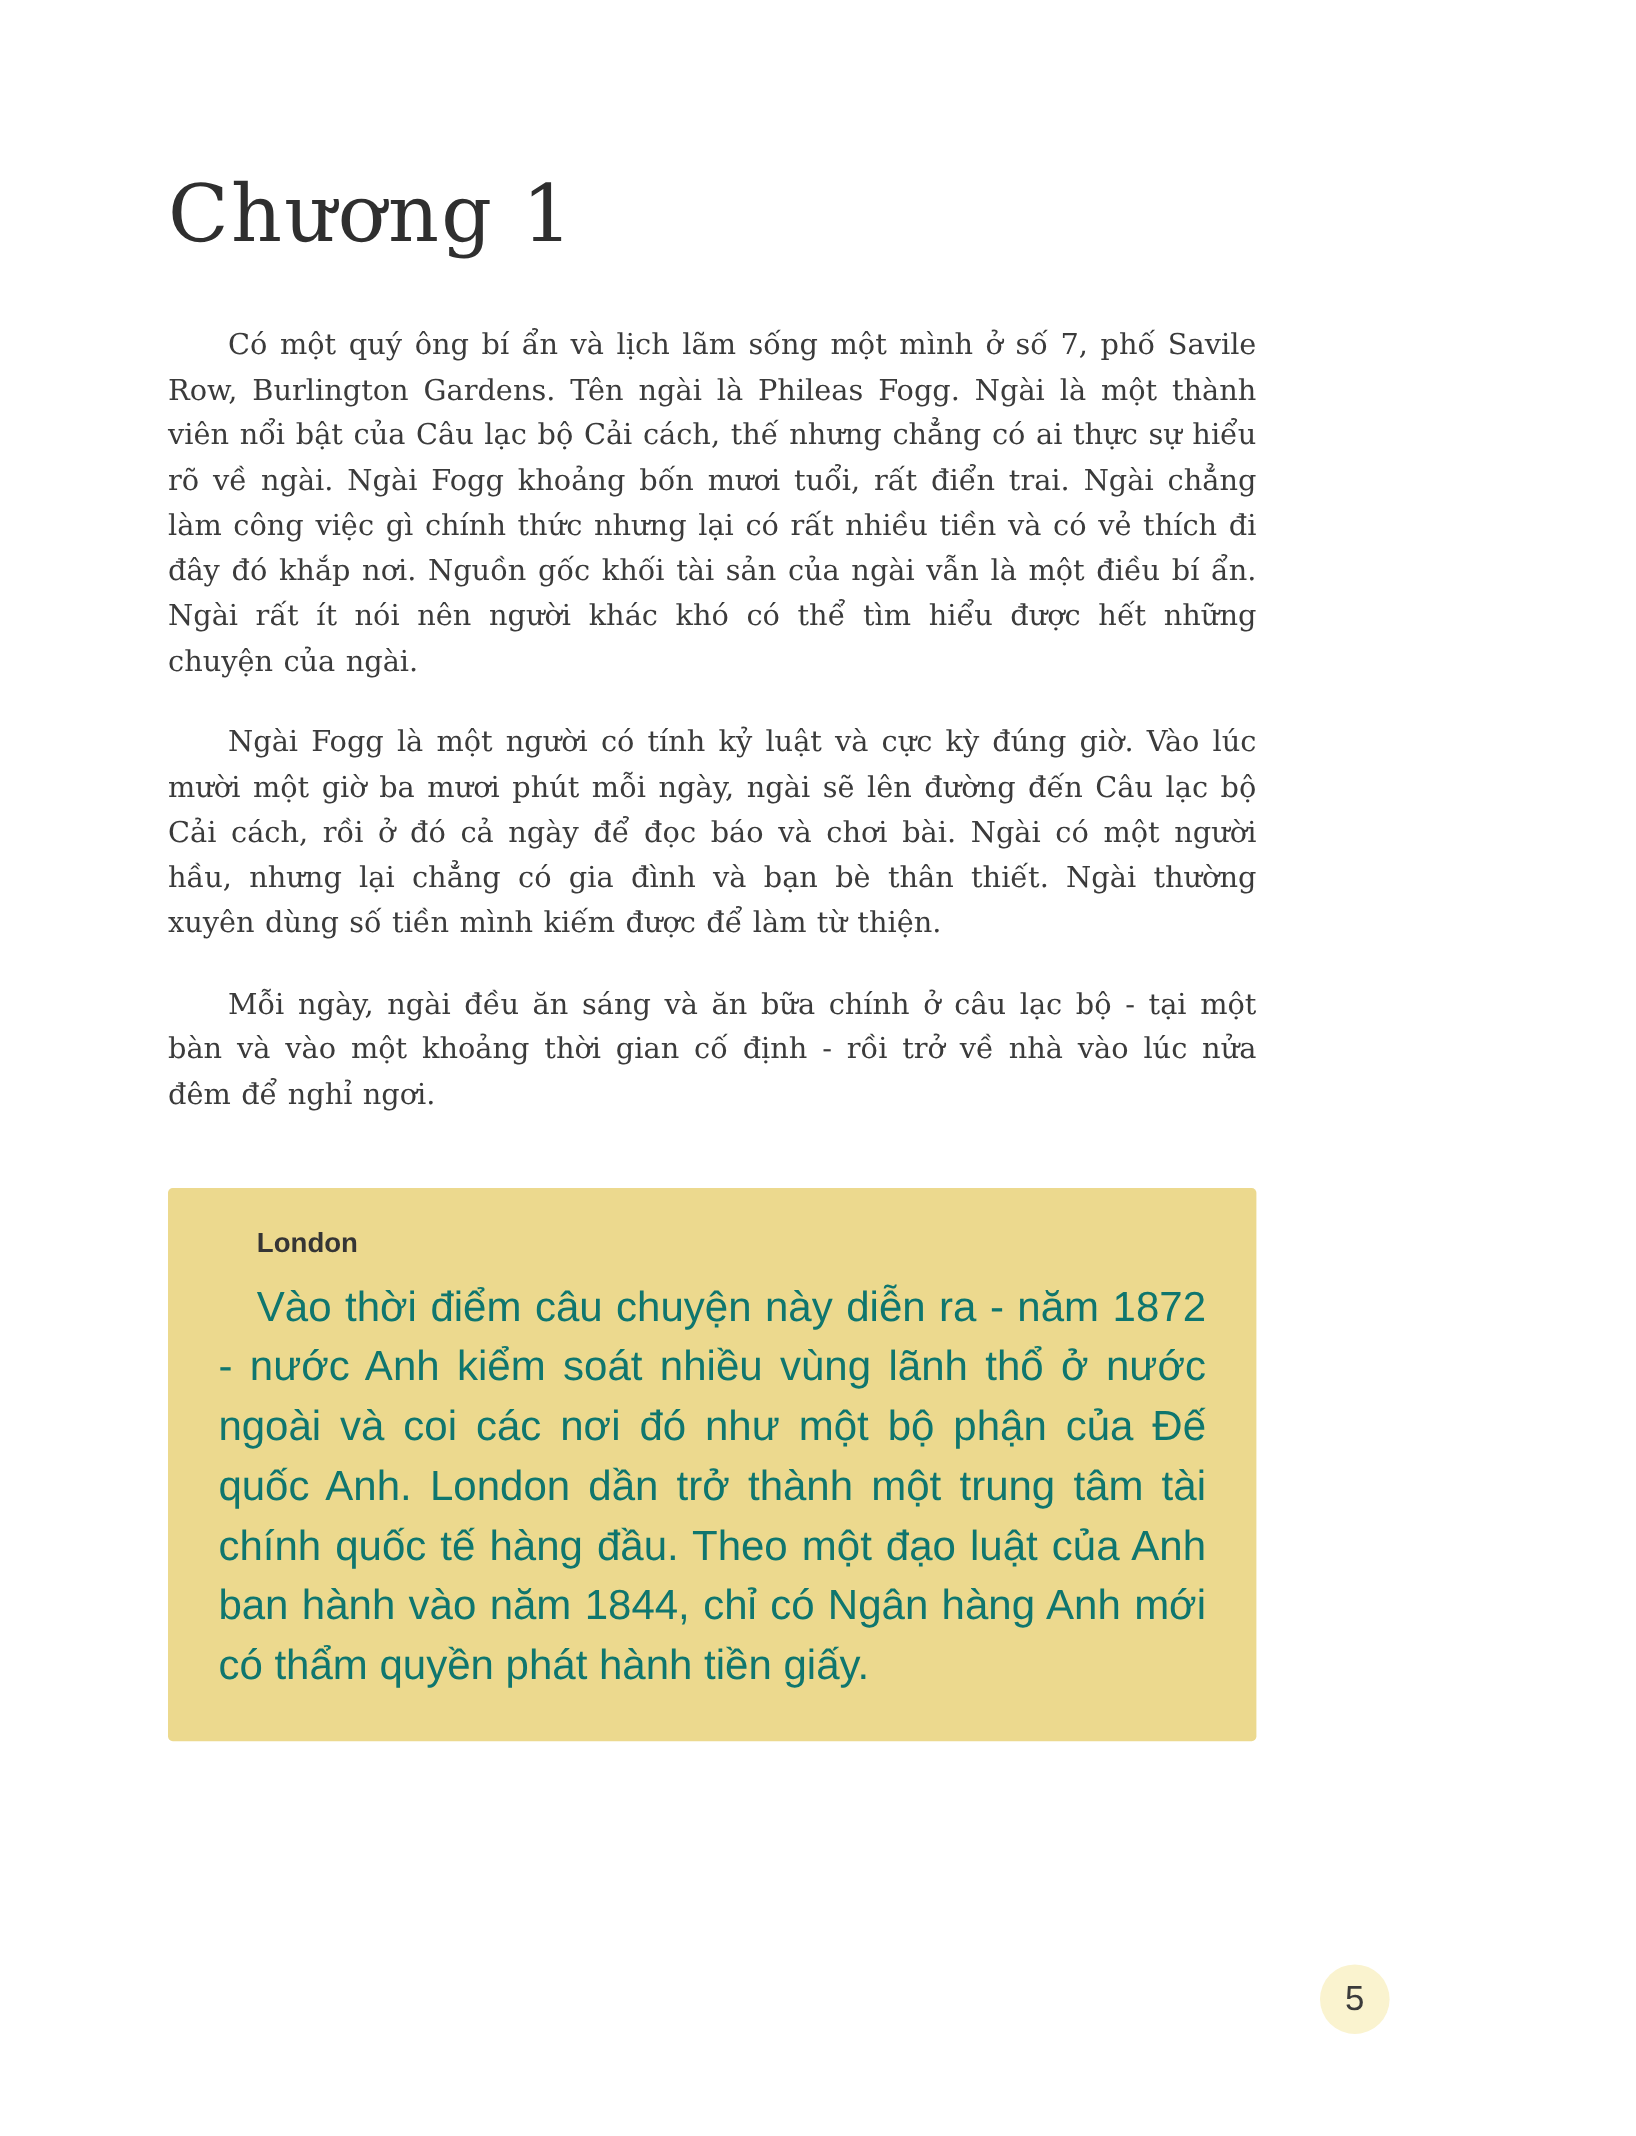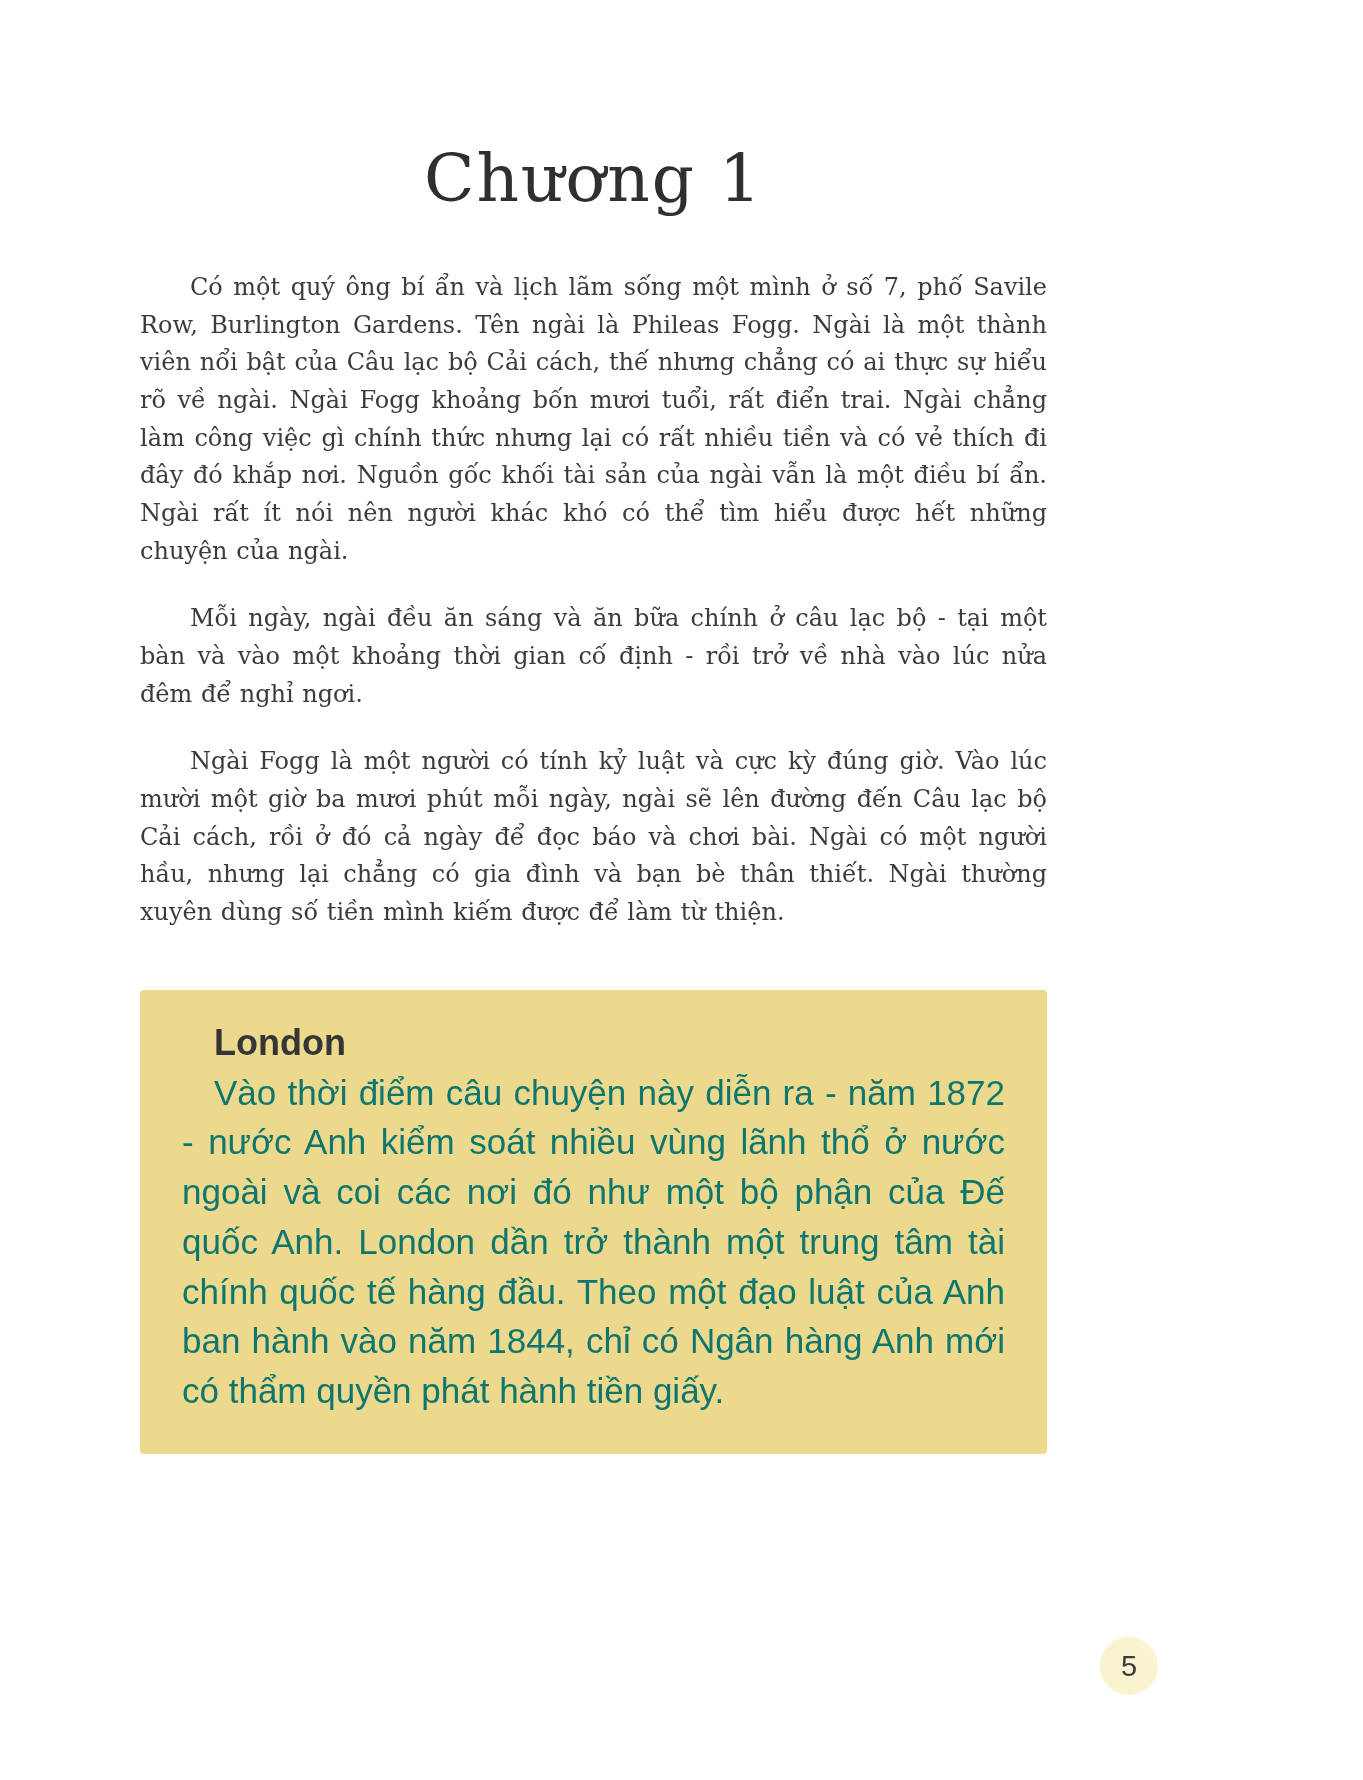--- a/index.html
+++ b/index.html
@@ -22,21 +22,21 @@
   }
   .content {
     position: absolute;
     left: 140px;
     top: 0;
     width: 907px;
   }
   .chapter-title {
     margin: 0;
     margin-top: 140px;
-    text-align: center;
+    text-align: left;
     font-size: 66px;
     font-weight: 400;
     letter-spacing: 2px;
     color: #2f2f2f;
     font-family: "DejaVu Serif", serif;
   }
   .chapter-subtitle {
     margin: 0;
     margin-top: 28px;
     text-align: center;
@@ -60,22 +60,22 @@
   }
   .info-box {
     margin-top: 58px;
     background: #ecd98e;
     border-radius: 4px;
     padding: 32px 42px 38px 42px;
     font-family: "Liberation Sans", sans-serif;
     color: #3d3d3d;
   }
   .info-box-heading {
-    margin: 0 0 4px 32px;
-    font-size: 36px;
+    margin: 0 0 16px 32px;
+    font-size: 23px;
     font-weight: 700;
     color: #353535;
   }
   .info-box-text {
     margin: 0;
     font-size: 35px;
     line-height: 1.42;
     text-align: justify;
     text-indent: 32px;
     color: #0f766e;
@@ -102,22 +102,22 @@
 <body>
 
 <div class="page">
   <div class="content">
 
     <h1 class="chapter-title">Chương 1</h1>
 
 
     <div class="body-copy">
       <p>Có một quý ông bí ẩn và lịch lãm sống một mình ở số 7, phố Savile Row, Burlington Gardens. Tên ngài là Phileas Fogg. Ngài là một thành viên nổi bật của Câu lạc bộ Cải cách, thế nhưng chẳng có ai thực sự hiểu rõ về ngài. Ngài Fogg khoảng bốn mươi tuổi, rất điển trai. Ngài chẳng làm công việc gì chính thức nhưng lại có rất nhiều tiền và có vẻ thích đi đây đó khắp nơi. Nguồn gốc khối tài sản của ngài vẫn là một điều bí ẩn. Ngài rất ít nói nên người khác khó có thể tìm hiểu được hết những chuyện của ngài.</p>
+      <p>Ngài Fogg là một người có tính kỷ luật và cực kỳ đúng giờ. Vào lúc mười một giờ ba mươi phút mỗi ngày, ngài sẽ lên đường đến Câu lạc bộ Cải cách, rồi ở đó cả ngày để đọc báo và chơi bài. Ngài có một người hầu, nhưng lại chẳng có gia đình và bạn bè thân thiết. Ngài thường xuyên dùng số tiền mình kiếm được để làm từ thiện.</p>
       <p>Mỗi ngày, ngài đều ăn sáng và ăn bữa chính ở câu lạc bộ - tại một bàn và vào một khoảng thời gian cố định - rồi trở về nhà vào lúc nửa đêm để nghỉ ngơi.</p>
-      <p>Ngài Fogg là một người có tính kỷ luật và cực kỳ đúng giờ. Vào lúc mười một giờ ba mươi phút mỗi ngày, ngài sẽ lên đường đến Câu lạc bộ Cải cách, rồi ở đó cả ngày để đọc báo và chơi bài. Ngài có một người hầu, nhưng lại chẳng có gia đình và bạn bè thân thiết. Ngài thường xuyên dùng số tiền mình kiếm được để làm từ thiện.</p>
     </div>
 
     <div class="info-box">
       <p class="info-box-heading">London</p>
       <p class="info-box-text">Vào thời điểm câu chuyện này diễn ra - năm 1872 - nước Anh kiểm soát nhiều vùng lãnh thổ ở nước ngoài và coi các nơi đó như một bộ phận của Đế quốc Anh. London dần trở thành một trung tâm tài chính quốc tế hàng đầu. Theo một đạo luật của Anh ban hành vào năm 1844, chỉ có Ngân hàng Anh mới có thẩm quyền phát hành tiền giấy.</p>
     </div>
 
   </div>
 
   <div class="page-number-badge">

